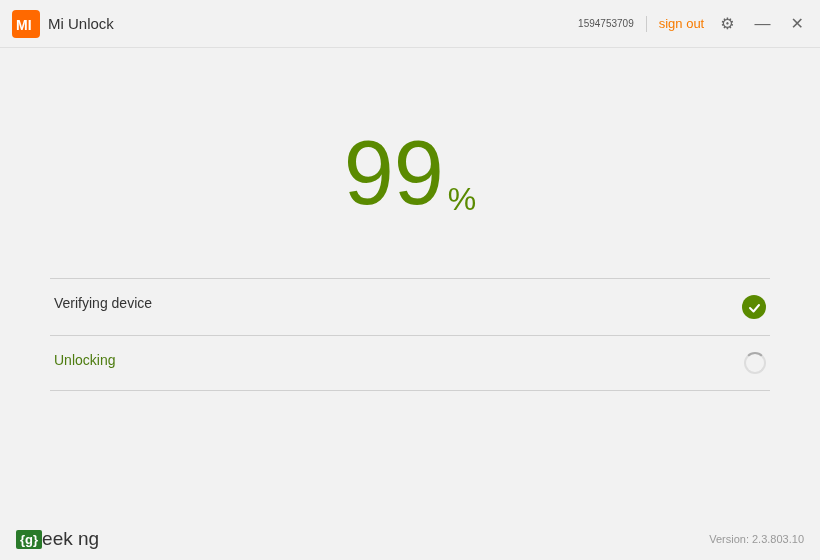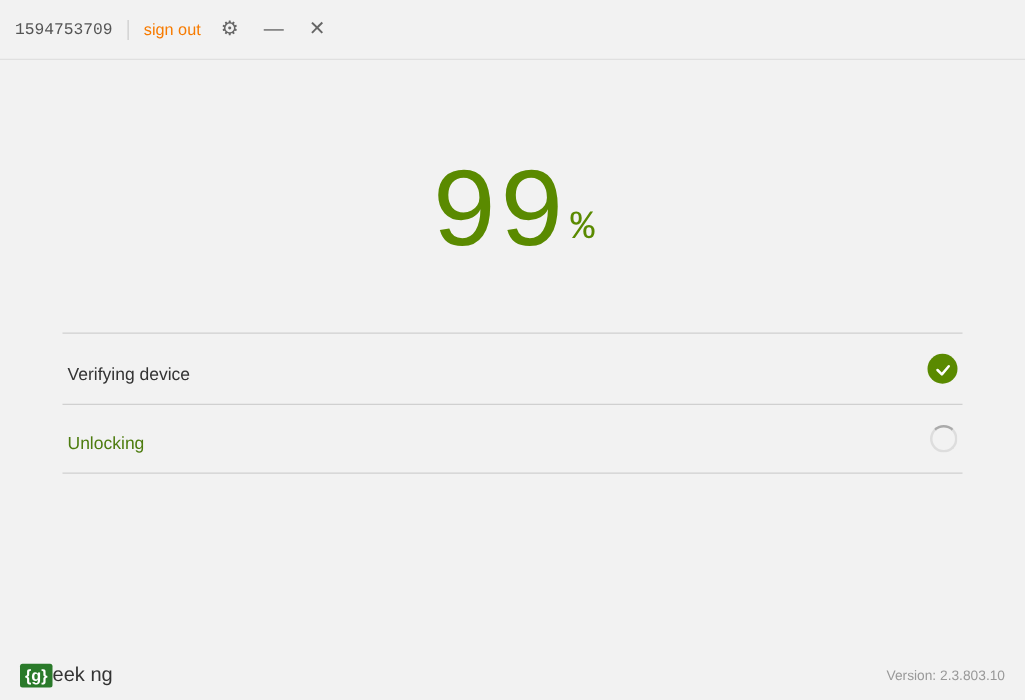--- a/index.html
+++ b/index.html
@@ -45,23 +45,22 @@
       font-weight: 400;
     }
 
     .titlebar-right {
       display: flex;
       align-items: center;
       gap: 12px;
     }
 
     .user-id {
-      font-size: 13px;
+      font-size: 10px;
       color: #555;
-      font-family: Liberation Mono, monospace;
     }
 
     .sign-out-link {
       font-size: 13px;
       color: #f77b00;
       text-decoration: none;
       cursor: pointer;
       text-align: right;
     }
 
@@ -89,23 +88,22 @@
     
     .main-content {
       display: flex;
       flex-direction: column;
       align-items: center;
       padding-top: 80px;
     }
 
     .percentage-display {
       display: flex;
-      align-items: center;
-      margin-bottom: 48px;
-      font-family: Liberation Mono, monospace;
+      align-items: flex-end;
+      margin-bottom: 60px;
     }
 
     .percentage-number {
       font-size: 90px;
       font-weight: 300;
       color: #5a8a00;
       line-height: 1;
     }
 
     .percentage-symbol {
@@ -116,21 +114,21 @@
     }
 
     
     .steps-section {
       width: 720px;
       border-top: 1px solid #d0d0d0;
     }
 
     .step-row {
       display: flex;
-      align-items: flex-end;
+      align-items: flex-start;
       justify-content: space-between;
       padding: 16px 4px;
       border-bottom: 1px solid #d0d0d0;
     }
 
     .step-label {
       font-size: 14px;
       color: #555;
     }
 
@@ -192,34 +190,42 @@
     .geek-bracket {
       background: #2a7a2a;
       color: white;
       font-size: 13px;
       font-weight: bold;
       padding: 2px 4px;
       border-radius: 2px;
     }
 
     .geek-text {
-      font-size: 16px;
+      font-size: 19px;
       color: #333;
       font-weight: 400;
     }
 
     .version-text {
       font-size: 11px;
       color: #999;
     }
   </style>
 </head>
 <body>
 
 <div class="titlebar">
+  <div class="titlebar-left">
+
+    <svg class="mi-logo" viewBox="0 0 28 28" xmlns="http://www.w3.org/2000/svg">
+      <rect width="28" height="28" rx="4" fill="#FF6900"></rect>
+      <text x="4" y="20" font-family="Arial" font-weight="bold" font-size="14" fill="white">MI</text>
+    </svg>
+    <span class="app-title">Mi Unlock</span>
+  </div>
 
   <div class="titlebar-right">
     <span class="user-id">1594753709</span>
     <div class="divider-v"></div>
     <span class="sign-out-link">sign out</span>
     <span class="gear-icon title-btn">⚙</span>
     <button class="title-btn">—</button>
     <button class="title-btn">✕</button>
   </div>
 </div>

